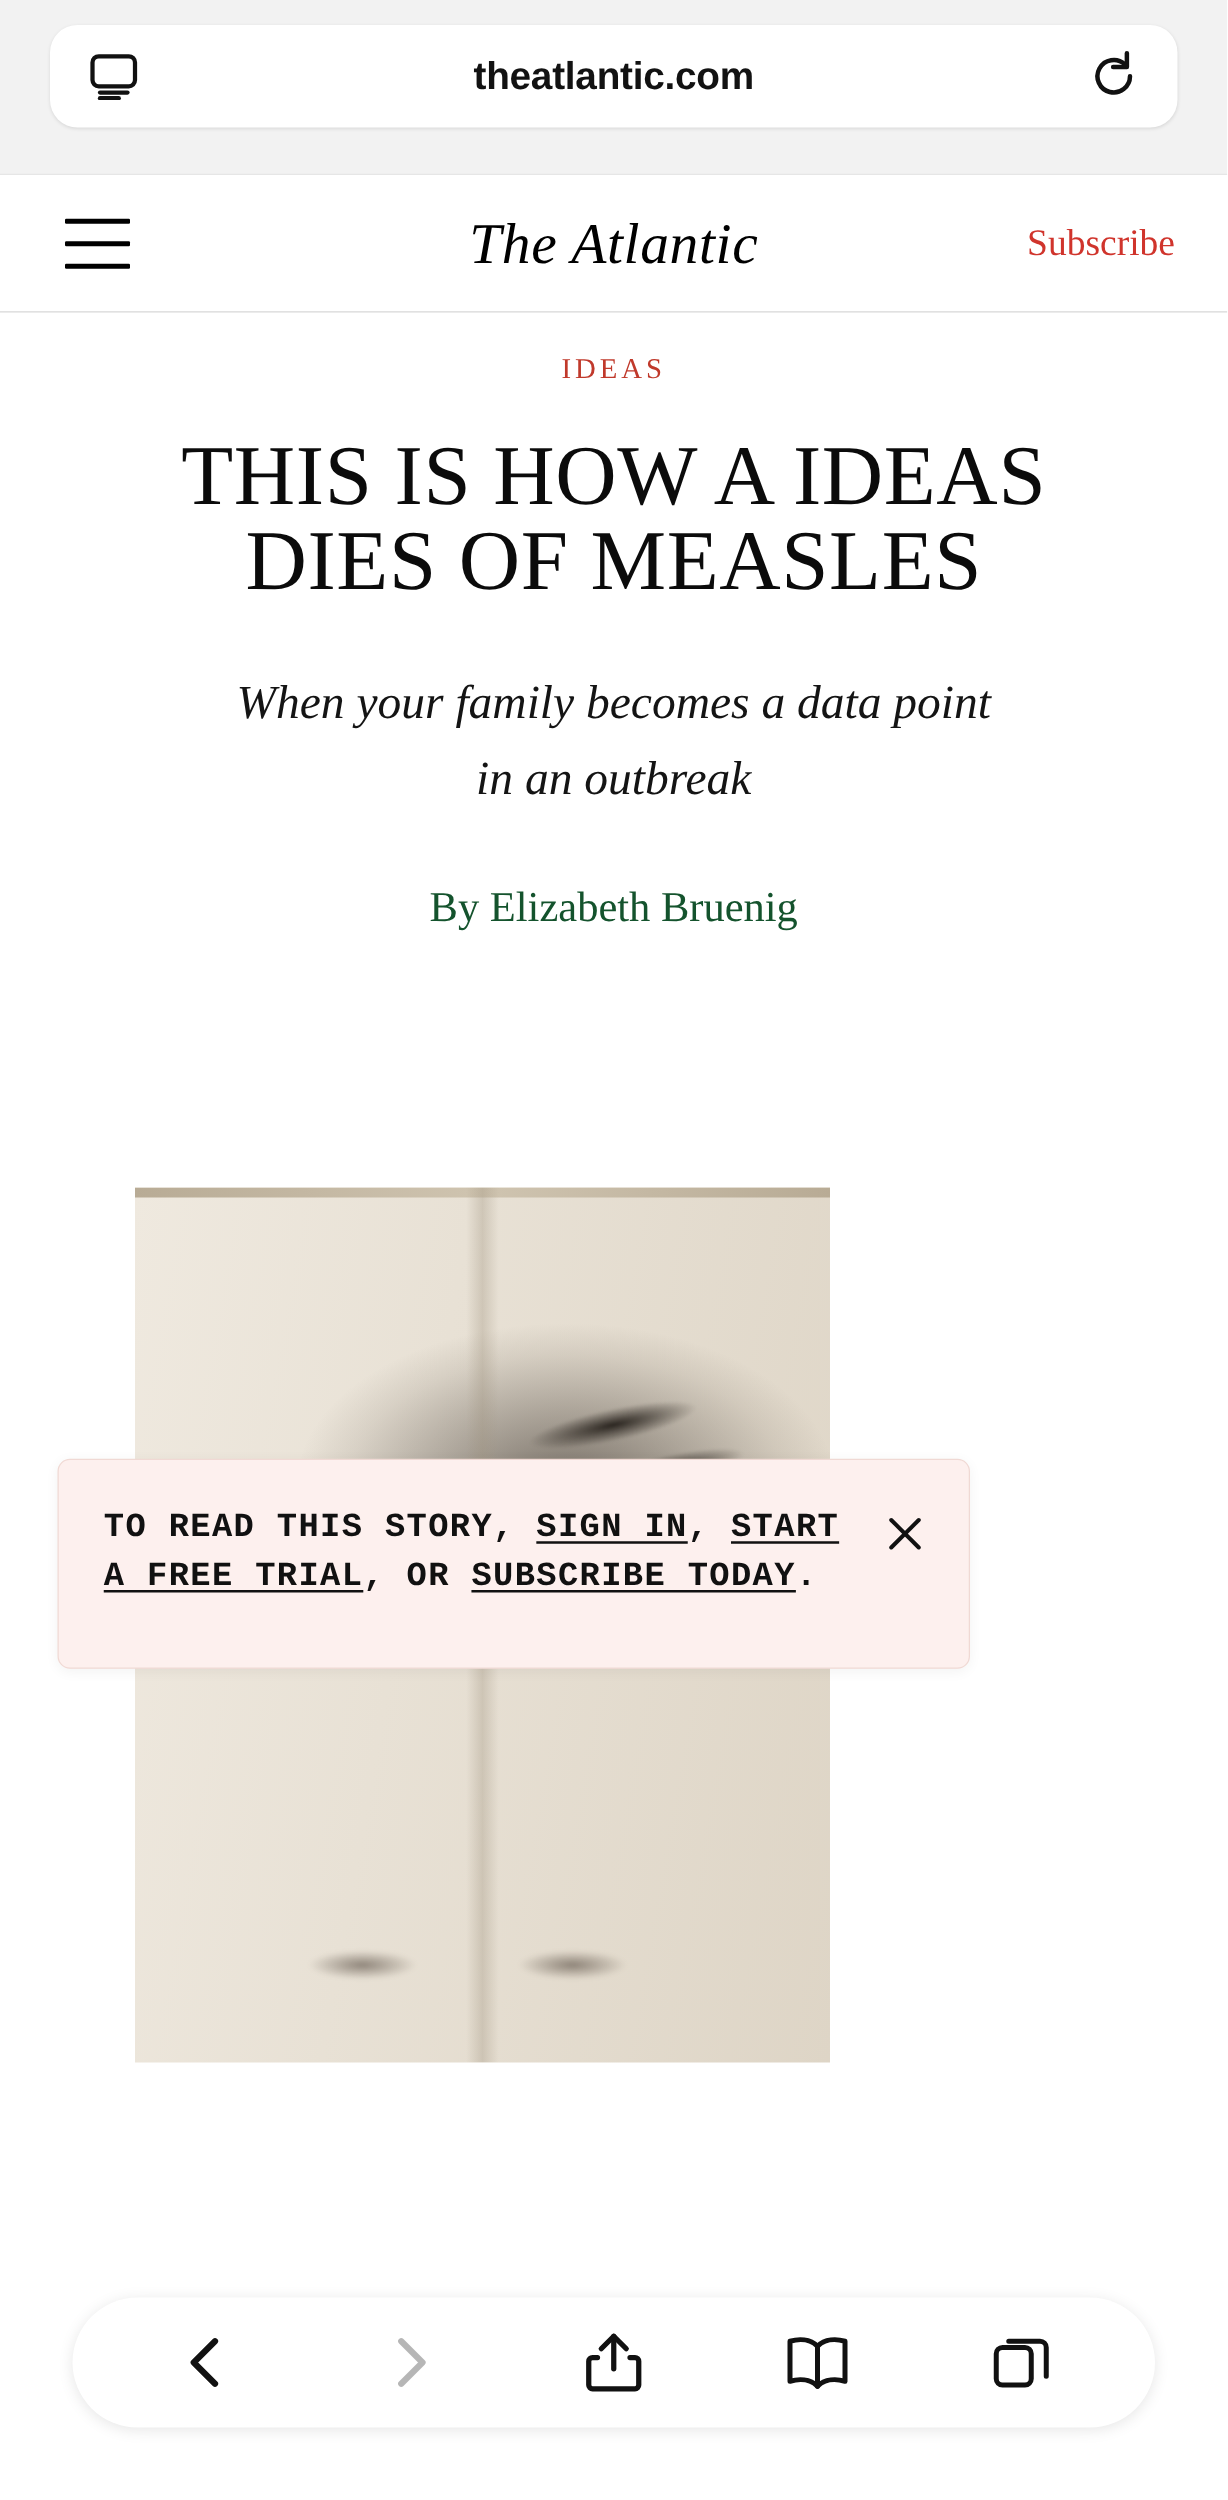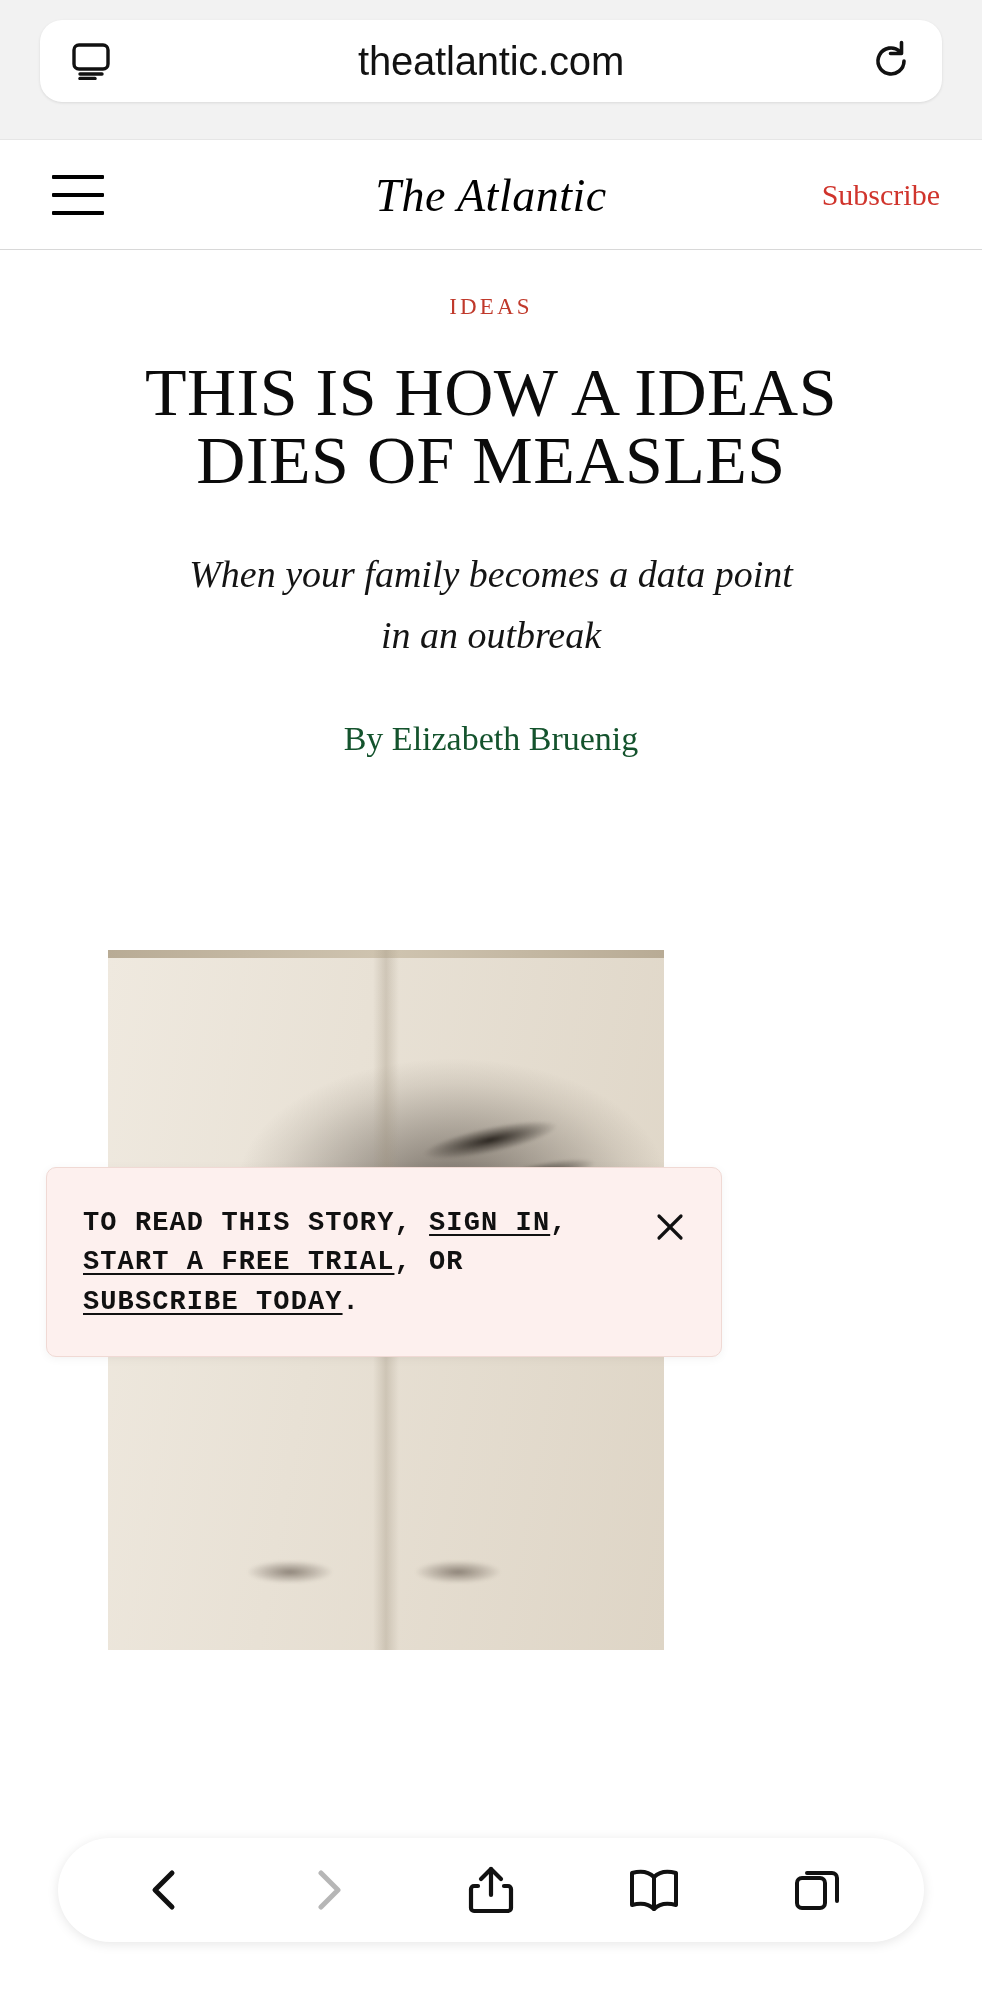--- a/index.html
+++ b/index.html
@@ -40,22 +40,22 @@
     border-radius: 22px;
     box-shadow: 0 1px 3px rgba(0,0,0,0.10);
     display: flex;
     align-items: center;
     justify-content: space-between;
     padding: 0 28px;
   }
   .url-text {
     flex: 1;
     text-align: center;
-    font-size: 40px;
-    font-weight: normal;
+    font-size: 31px;
+    font-weight: bold;
     color: #121212;
     letter-spacing: -0.2px;
   }
   .chrome-icon {
     width: 46px;
     height: 46px;
     display: flex;
     align-items: center;
     justify-content: center;
     flex: 0 0 auto;
@@ -111,21 +111,21 @@
     transform: translateY(-50%);
     color: #d0342c;
     font-size: 30px;
     font-family: "Liberation Serif", serif;
     cursor: pointer;
   }
 
   
   .article {
     position: absolute;
-    top: 252px; left: 0;
+    top: 240px; left: 0;
     width: 982px;
     text-align: center;
   }
   .kicker {
     margin-top: 42px;
     color: #c0392b;
     font-family: "Liberation Serif", serif;
     font-size: 23px;
     letter-spacing: 3.2px;
     font-weight: normal;
@@ -208,21 +208,21 @@
       radial-gradient(ellipse 60px 16px at 70% 40%, rgba(70,58,48,0.55) 0%, rgba(70,58,48,0) 72%),
       radial-gradient(ellipse 90px 30px at 50% 92%, rgba(90,76,62,0.45) 0%, rgba(90,76,62,0) 75%);
     filter: blur(1.5px);
   }
 
   
   .paywall {
     position: absolute;
     top: 1167px;
     left: 46px;
-    width: 676px;
+    width: 730px;
     min-height: 168px;
     background: #fdf0ee;
     border: 1px solid #f0d9d4;
     border-radius: 10px;
     padding: 36px 34px 34px 36px;
     display: flex;
     align-items: flex-start;
     box-shadow: 0 2px 10px rgba(0,0,0,0.05);
   }
   .paywall-text {

